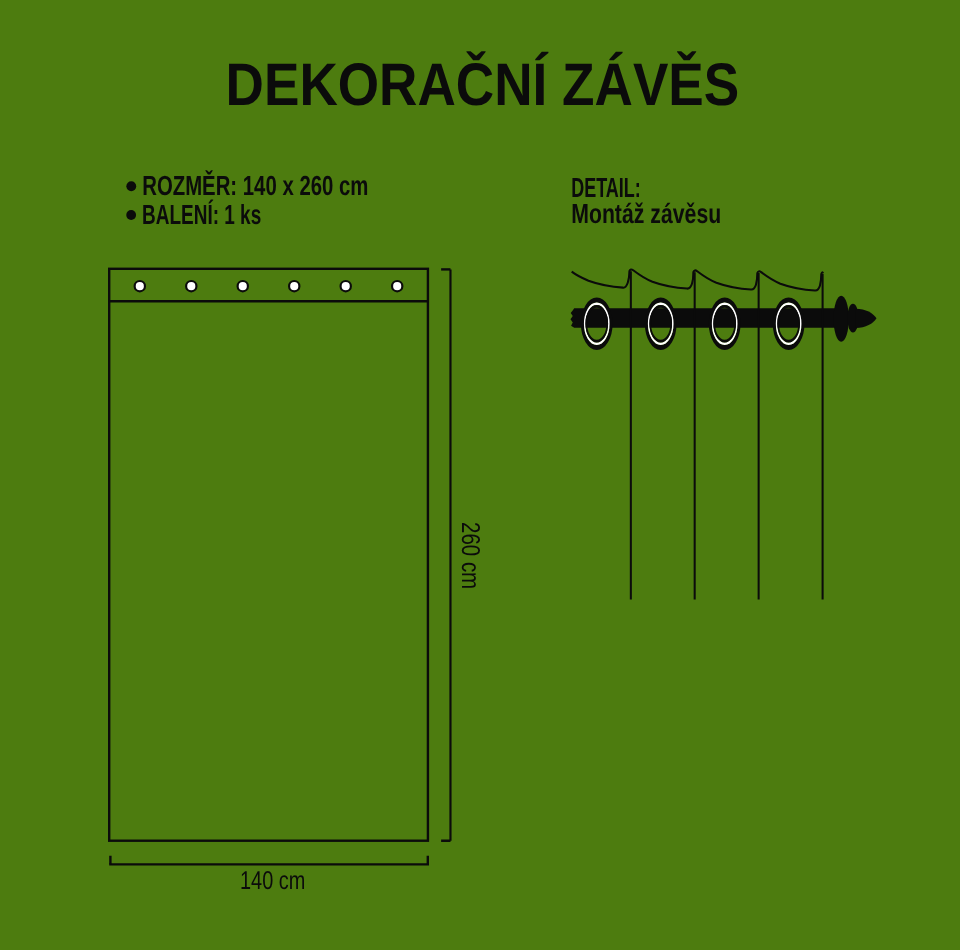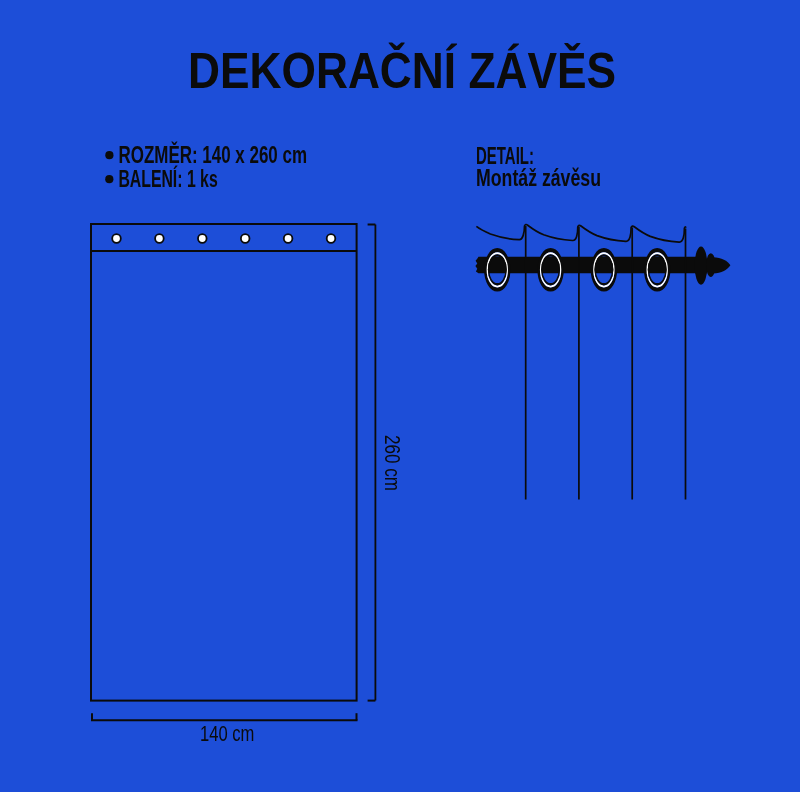--- a/index.html
+++ b/index.html
@@ -1,16 +1,16 @@
 <!DOCTYPE html>
 <html><head>
 <meta charset="utf-8">
 <style>
   html,body{margin:0;padding:0;background:#ffffff;}
-  .page{position:relative;width:800px;height:792px;background:#1d4ed8;overflow:hidden;
+  .page{position:relative;width:800px;height:792px;background:#4d7c0f;overflow:hidden;
         font-family:"Liberation Sans", sans-serif;}
   svg{position:absolute;left:0;top:0;}
 </style>
 </head>
 <body>
 <div class="page">
 <svg width="800" height="792" viewBox="0 0 800 792">
 
   <text x="188" y="87.5" font-size="50" font-weight="bold" textLength="428" lengthAdjust="spacingAndGlyphs" fill="#0b0b0b">DEKORAČNÍ ZÁVĚS</text>
 

